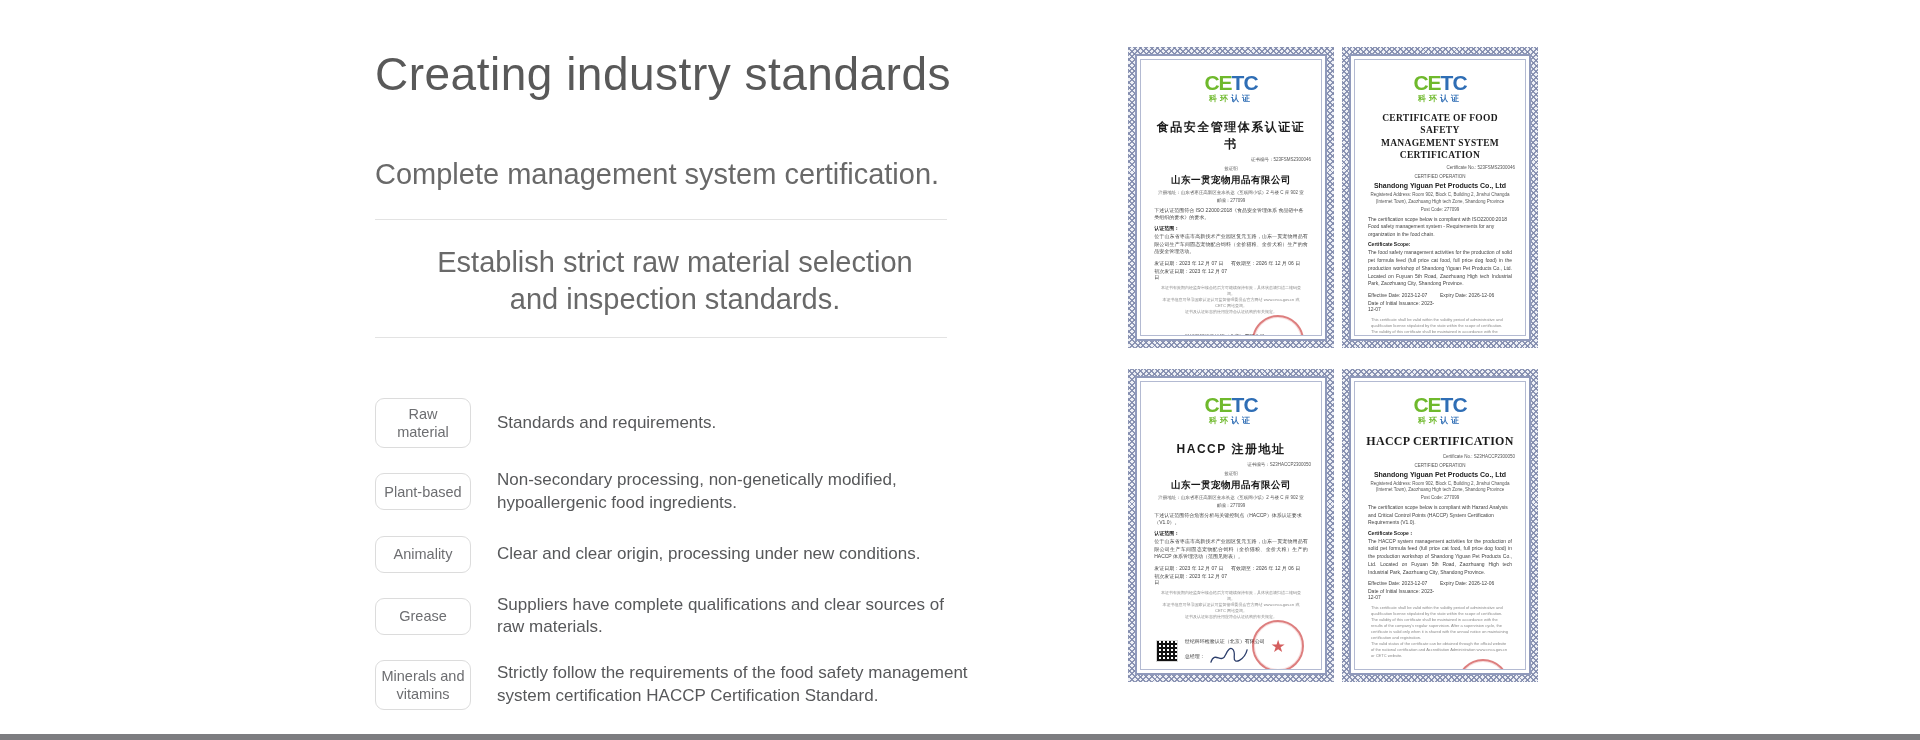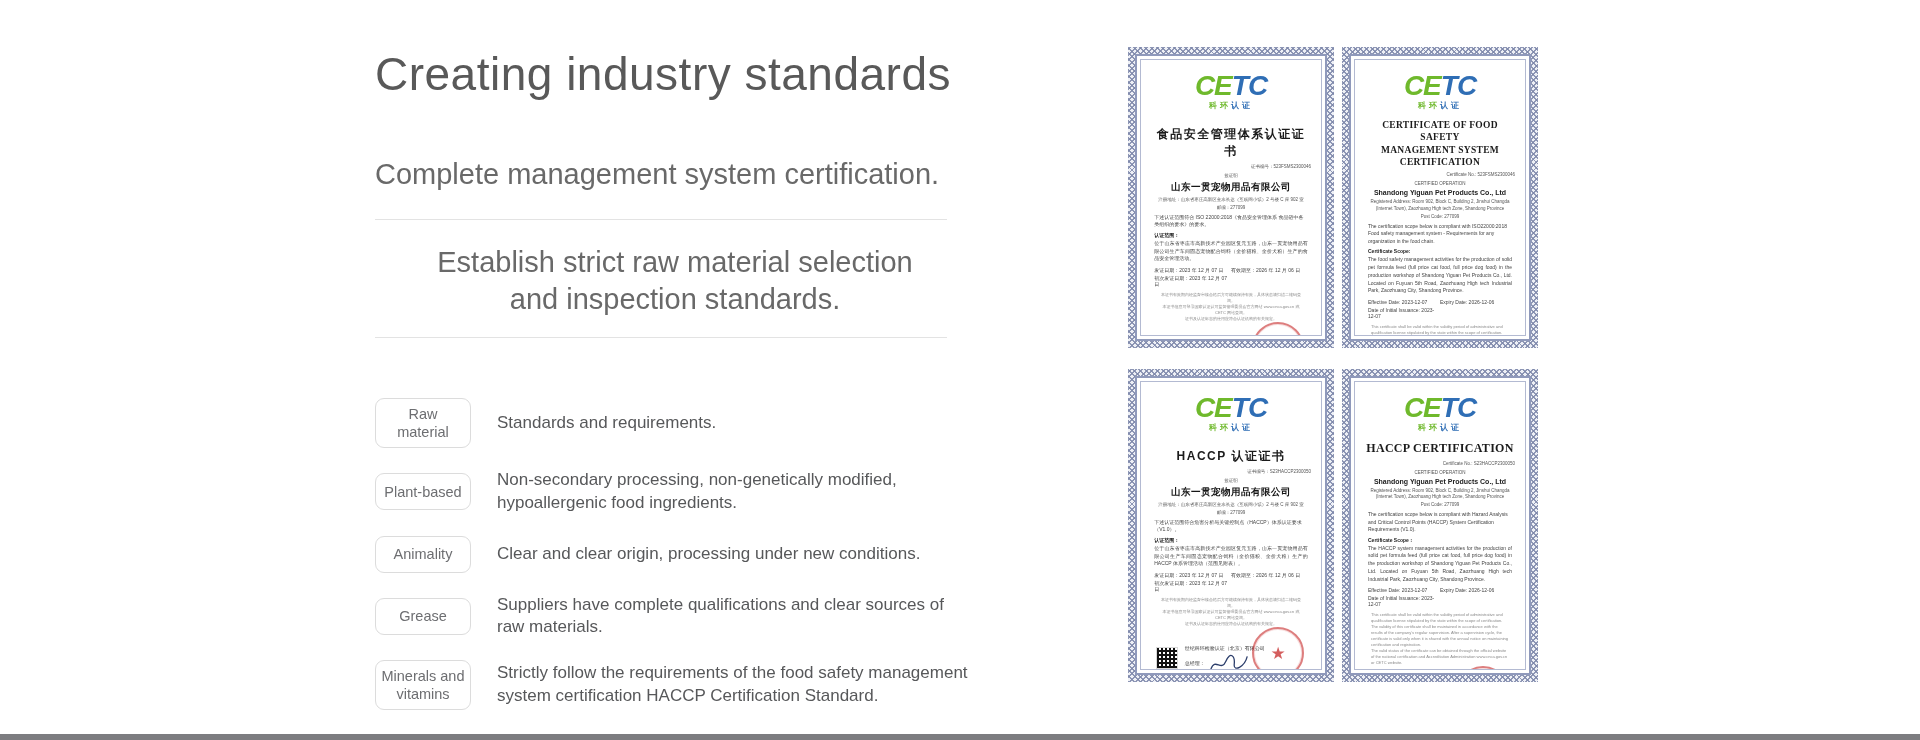--- a/index.html
+++ b/index.html
@@ -38,21 +38,21 @@
       repeating-linear-gradient(-45deg, rgba(125,135,170,.85) 0 1.4px, transparent 1.4px 4px),
       #eef0f6;
   }
   .cert-inner{box-sizing:border-box;height:100%;background:#fff;border:2px solid #8f99bb;padding:3px;}
   .cert-page{
     box-sizing:border-box;height:100%;border:1px solid #b3bad2;position:relative;
     padding:8px 10px 6px;display:flex;flex-direction:column;align-items:center;
     color:#333;overflow:hidden;
   }
   .logo{text-align:center;line-height:1;margin-top:4px;}
-  .cetc{font-style:italic;font-weight:bold;font-size:28px;letter-spacing:-1px;}
+  .cetc{font-weight:bold;font-size:21px;letter-spacing:-1px;}
   .cetc .g{color:#6fb92c;} .cetc .b{color:#2f6eb5;}
   .cetc-sub{margin-top:2px;font-size:8px;font-weight:bold;letter-spacing:3px;line-height:1;}
   .cetc-sub .g{color:#6fb92c;} .cetc-sub .b{color:#2f6eb5;}
   .ct-zh{margin-top:16px;font-size:12px;font-weight:bold;color:#1b1b1b;letter-spacing:1.5px;text-align:center;}
   .ct-en{margin-top:9px;font-family:Liberation Serif, serif;font-size:9.5px;font-weight:bold;color:#1b1b1b;text-align:center;line-height:1.3;letter-spacing:.3px;}
   .certno{align-self:flex-end;margin-top:4px;font-size:4.5px;color:#555;}
   .proof{margin-top:4px;font-size:4.5px;color:#555;}
   .company-zh{margin-top:3px;font-size:9.5px;font-weight:bold;color:#161616;letter-spacing:.5px;}
   .company-en{margin-top:3px;font-size:7px;font-weight:bold;color:#222;}
   .addr{margin-top:3px;font-size:4.5px;color:#555;text-align:center;line-height:1.5;width:96%;}
@@ -200,21 +200,21 @@
         </div>
     </div>
 
     <div class="cert">
       <div class="cert-inner">
           <div class="cert-page">
         <div class="logo">
           <div class="cetc"><span class="g">CE</span><span class="b">TC</span></div>
           <div class="cetc-sub"><span class="g">科环</span><span class="b">认证</span></div>
         </div>
-        <div class="ct-zh">HACCP 认证证书</div>
+        <div class="ct-zh">HACCP 注册地址</div>
         <div class="certno">证书编号：S23HACCP2300050</div>
         <div class="proof">兹证明</div>
         <div class="company-zh">山东一贯宠物用品有限公司</div>
         <div class="addr">注册地址：山东省枣庄高新区金水长达（互联网小镇）2 号楼 C 座 902 室</div>
         <div class="post">邮编：277099</div>
         <div class="block">下述认证范围符合危害分析与关键控制点（HACCP）体系认证要求（V1.0）。</div>
         <div class="scope-label">认证范围：</div>
         <div class="scope">位于山东省枣庄市高新技术产业园区复元五路，山东一贯宠物用品有限公司生产车间固态宠物配合饲料（全价猫粮、全价犬粮）生产的 HACCP 体系管理活动（范围见附表）。</div>
         <div class="dates">
           <span>发证日期：2023 年 12 月 07 日</span>

